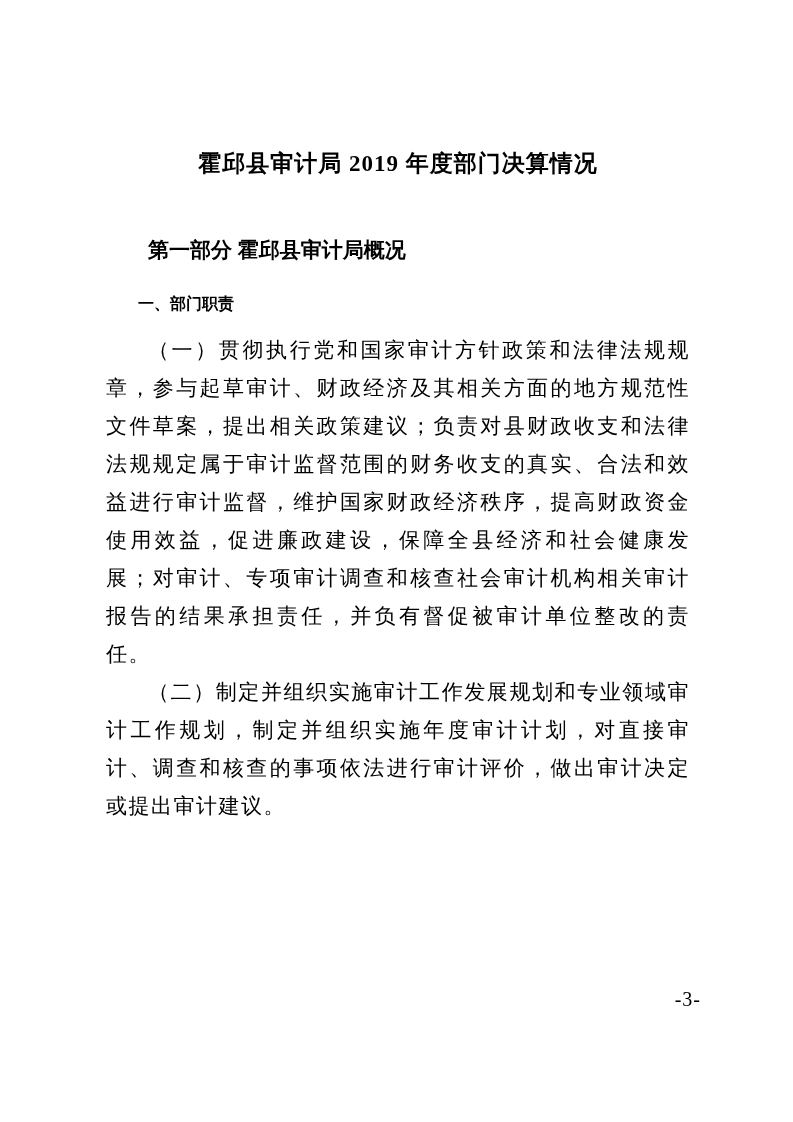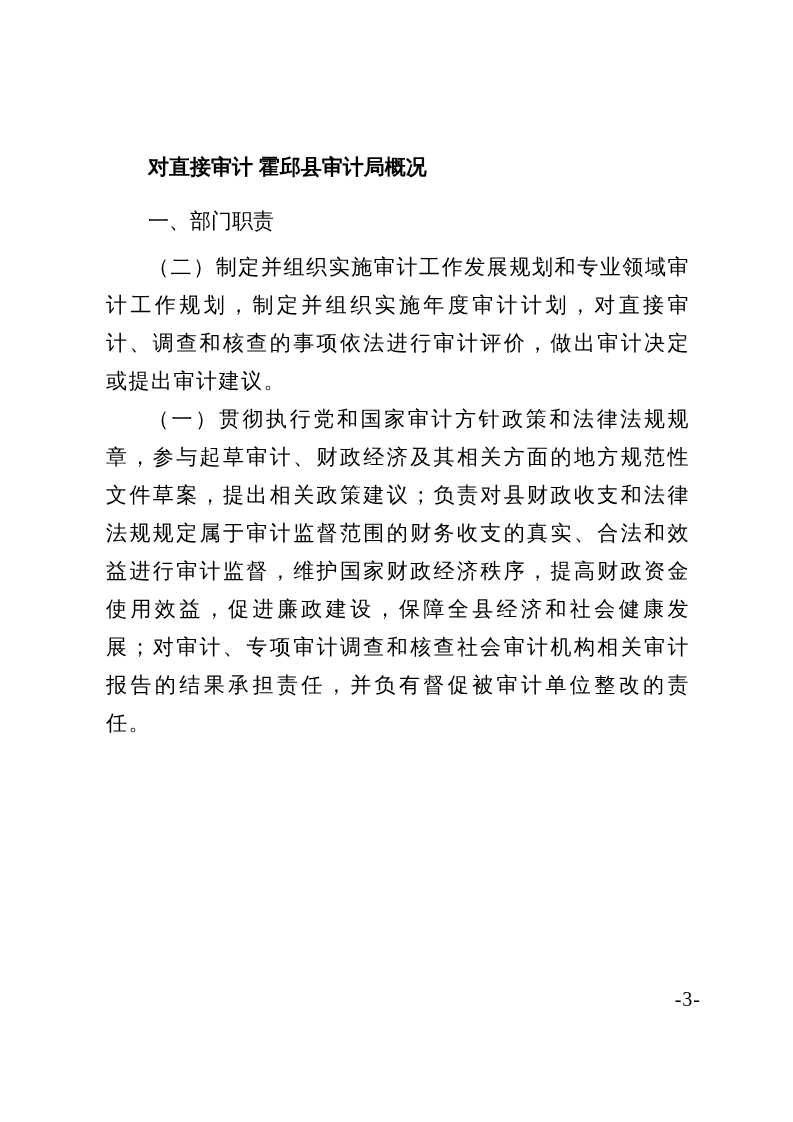--- a/index.html
+++ b/index.html
@@ -32,22 +32,22 @@
   }
   .section-heading {
     font-weight: bold;
     font-size: 21px;
     text-indent: 2em;
     margin: 0 0 16px 0;
     line-height: 38px;
     font-family: "Liberation Sans", "DejaVu Sans", sans-serif;
   }
   .subsection-heading {
-    font-weight: normal;
-    font-size: 21px;
+    font-weight: bold;
+    font-size: 16px;
     text-indent: 2em;
     margin: 0 0 8px 0;
     line-height: 38px;
     font-family: "Liberation Sans", "DejaVu Sans", sans-serif;
   }
   .body-paragraph {
     font-size: 21px;
     line-height: 38px;
     text-indent: 2em;
     text-align: justify;
@@ -60,25 +60,26 @@
     top: 988px;
     font-size: 20px;
     letter-spacing: 1px;
   }
 </style>
 </head>
 <body>
 
 <div class="page">
   <div class="content">
+    <h1 class="doc-title">霍邱县审计局 2019 年度部门决算情况</h1>
 
-    <h2 class="section-heading">对直接审计  霍邱县审计局概况</h2>
+    <h2 class="section-heading">第一部分  霍邱县审计局概况</h2>
 
     <h3 class="subsection-heading">一、部门职责</h3>
 
+    <p class="body-paragraph">（一）贯彻执行党和国家审计方针政策和法律法规规章，参与起草审计、财政经济及其相关方面的地方规范性文件草案，提出相关政策建议；负责对县财政收支和法律法规规定属于审计监督范围的财务收支的真实、合法和效益进行审计监督，维护国家财政经济秩序，提高财政资金使用效益，促进廉政建设，保障全县经济和社会健康发展；对审计、专项审计调查和核查社会审计机构相关审计报告的结果承担责任，并负有督促被审计单位整改的责任。</p>
+
     <p class="body-paragraph">（二）制定并组织实施审计工作发展规划和专业领域审计工作规划，制定并组织实施年度审计计划，对直接审计、调查和核查的事项依法进行审计评价，做出审计决定或提出审计建议。</p>
-
-    <p class="body-paragraph">（一）贯彻执行党和国家审计方针政策和法律法规规章，参与起草审计、财政经济及其相关方面的地方规范性文件草案，提出相关政策建议；负责对县财政收支和法律法规规定属于审计监督范围的财务收支的真实、合法和效益进行审计监督，维护国家财政经济秩序，提高财政资金使用效益，促进廉政建设，保障全县经济和社会健康发展；对审计、专项审计调查和核查社会审计机构相关审计报告的结果承担责任，并负有督促被审计单位整改的责任。</p>
 
   </div>
 
   <div class="page-number">-3-</div>
 </div>
 
 </body></html>

